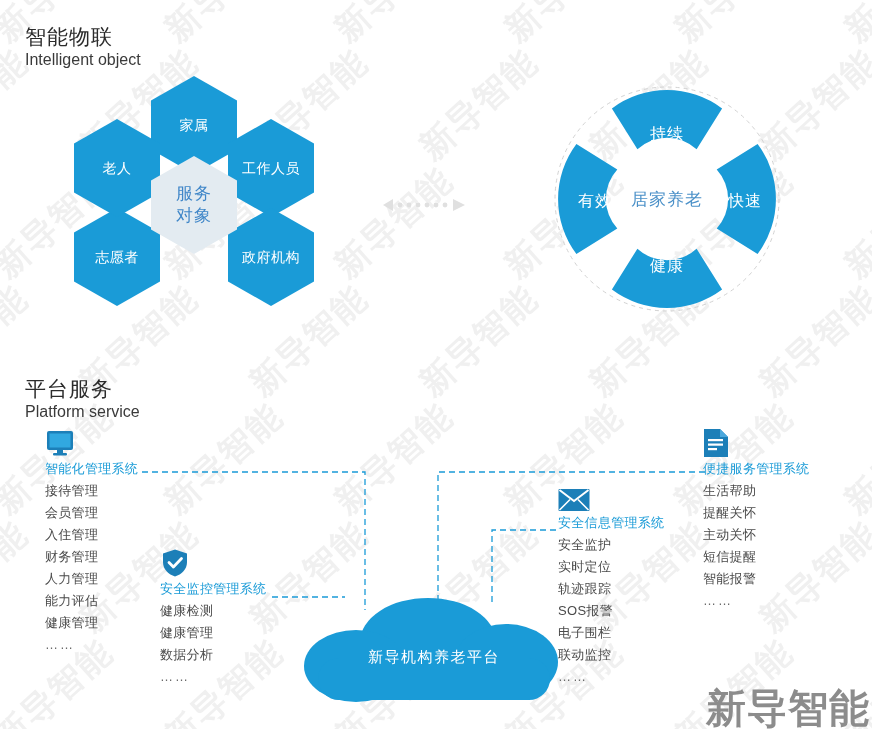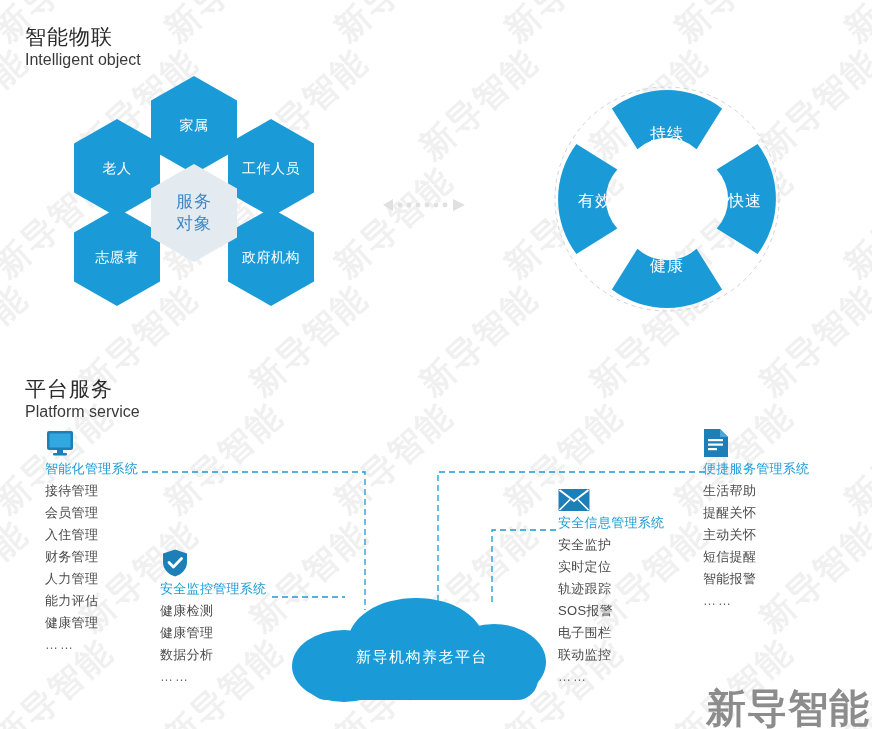--- a/index.html
+++ b/index.html
@@ -116,21 +116,21 @@
     line-height: 22px;
     white-space: nowrap;
     letter-spacing: 0.3px;
   }
   .svc-item.dots { letter-spacing: 2px; color: #6a6a6a; }
 
   
   #connectors { position: absolute; left: 0; top: 0; width: 872px; height: 729px; z-index: 3; pointer-events: none; }
 
   
-  #cloud-wrap { position: absolute; left: 288px; top: 596px; width: 268px; height: 118px; z-index: 4; }
+  #cloud-wrap { position: absolute; left: 300px; top: 596px; width: 268px; height: 118px; z-index: 4; }
   #cloud-label {
     position: absolute;
     left: 0; top: 52px;
     width: 268px;
     text-align: center;
     color: #ffffff;
     font-size: 15px;
     letter-spacing: 1.5px;
     white-space: nowrap;
   }
@@ -212,21 +212,21 @@
     </div>
   <div class="hex" style="left:160px; top:132px;">
       <span>政府机构</span>
     </div>
   <div class="hex" style="left:6px;   top:132px;">
       <span>志愿者</span>
     </div>
   <div class="hex" style="left:6px;   top:43px;">
       <span>老人</span>
     </div>
-  <div class="hex center" style="left:83px;  top:88px;justify-content:center;">
+  <div class="hex center" style="left:83px;  top:80px;justify-content:center;">
     <div>
       <div>服务</div>
       <div>对象</div>
     </div>
   </div>
 </div>
 
 <div id="flow-arrow">
   <svg width="82" height="16" viewBox="0 0 82 16">
     <polygon points="0,8 10,2 10,14" fill="#e0e0e0"></polygon>
@@ -253,20 +253,21 @@
 
       <path d="M 170.1,205.6 A 92,92 0 0 1 59.9,205.6 L 85.4,164.7 A 44,44 0 0 0 144.6,164.7 Z" fill="#1a9bd7"></path>
 
       <path d="M 24.4,170.1 A 92,92 0 0 1 24.4,59.9 L 65.3,85.4 A 44,44 0 0 0 65.3,144.6 Z" fill="#1a9bd7"></path>
     </g>
   </svg>
   <div class="donut-label" style="left:0; top:40px; width:230px; text-align:center;">持续</div>
   <div class="donut-label" style="left:176px; top:107px;">快速</div>
   <div class="donut-label" style="left:0; top:172px; width:230px; text-align:center;">健康</div>
   <div class="donut-label" style="left:26px; top:107px;">有效</div>
+  <div id="donut-center-label">居家养老</div>
 </div>
 
 <div class="section-head" style="left:25px; top:376px;">
   <div class="cn">平台服务</div>
   <div class="en">Platform service</div>
 </div>
 
 <svg id="connectors">
   <g fill="none" stroke="#1a9bd7" stroke-width="1.3" stroke-dasharray="6 4">
 

